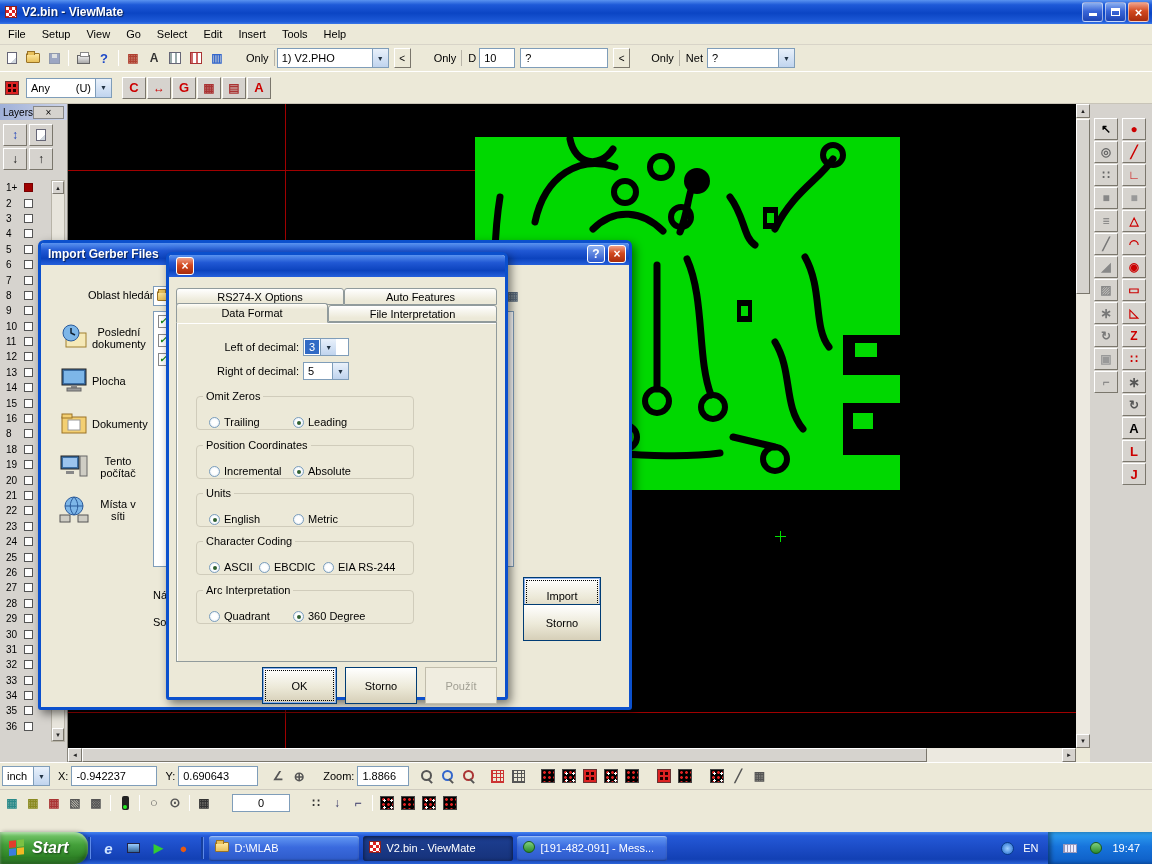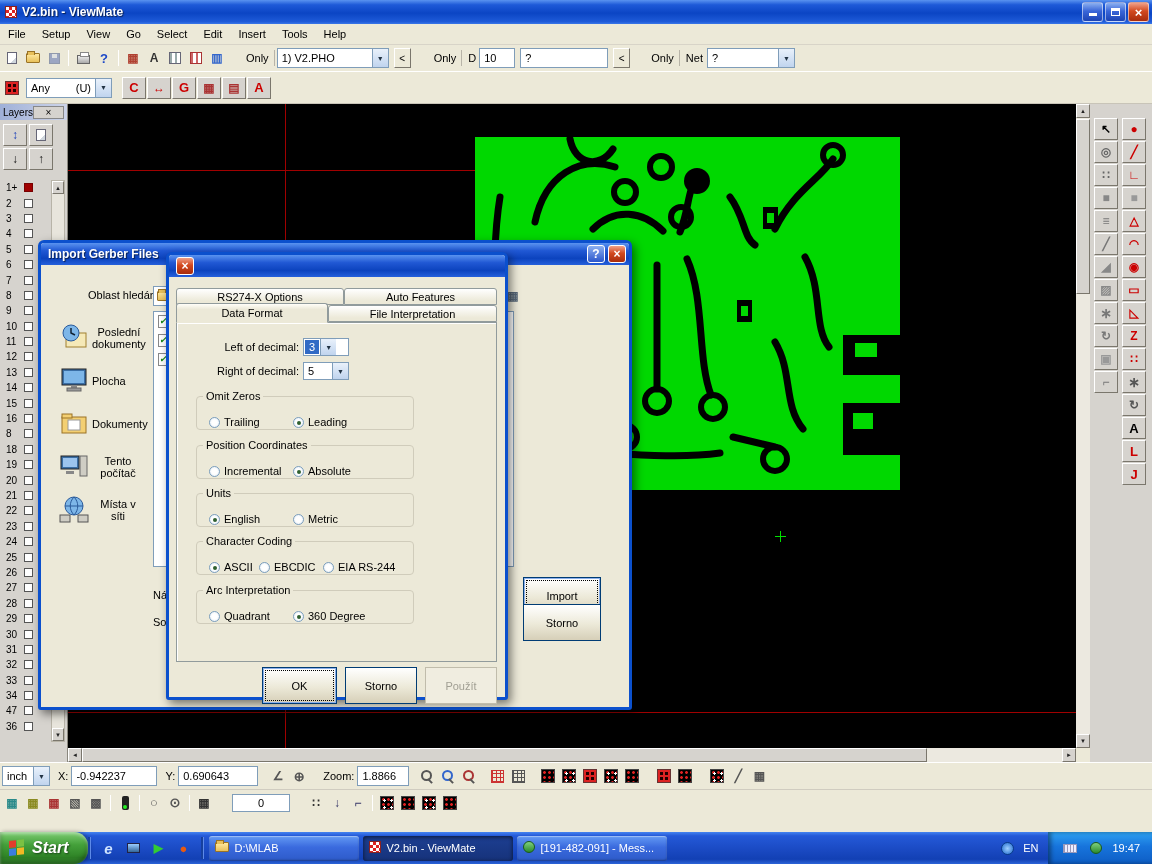--- a/index.html
+++ b/index.html
@@ -473,21 +473,21 @@
         </div>
         <div class="lrow">
           <span class="lnum">33</span>
           <span class="lsq"></span>
         </div>
         <div class="lrow">
           <span class="lnum">34</span>
           <span class="lsq"></span>
         </div>
         <div class="lrow">
-          <span class="lnum">47</span>
+          <span class="lnum">35</span>
           <span class="lsq"></span>
         </div>
         <div class="lrow">
           <span class="lnum">36</span>
           <span class="lsq"></span>
         </div>
       </div>
     <div class="lp-scroll">
       <div class="sb-btn">▲</div>
       <div class="sb-btn bot">▼</div>

